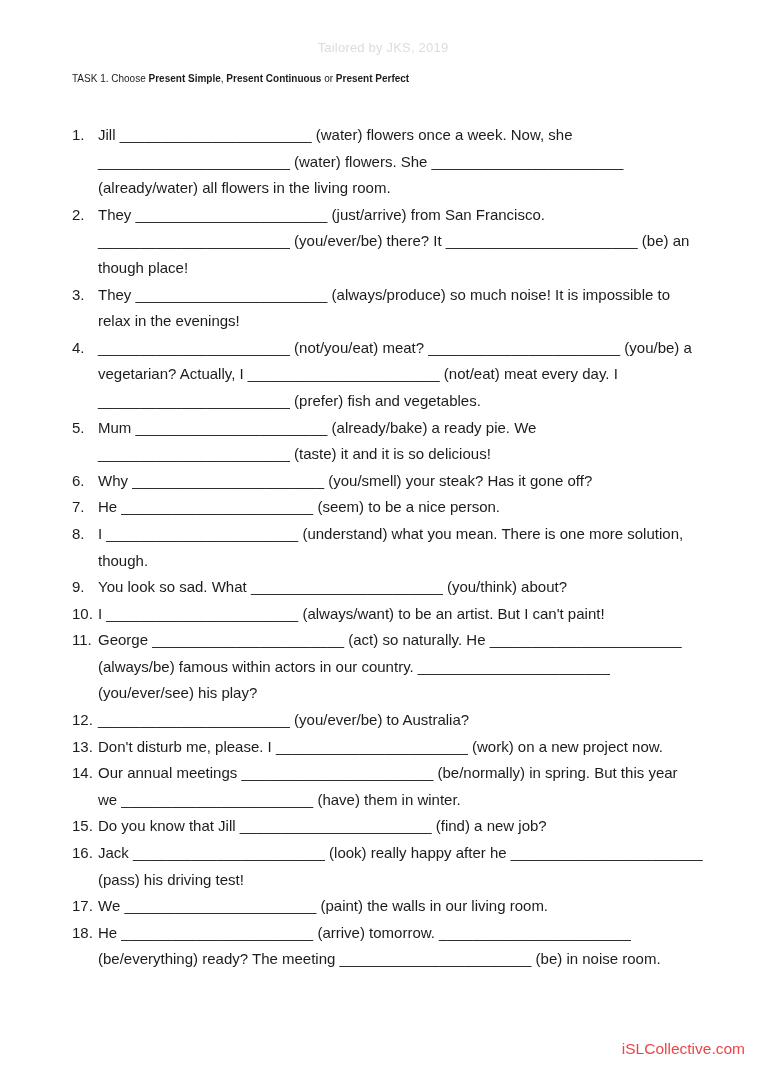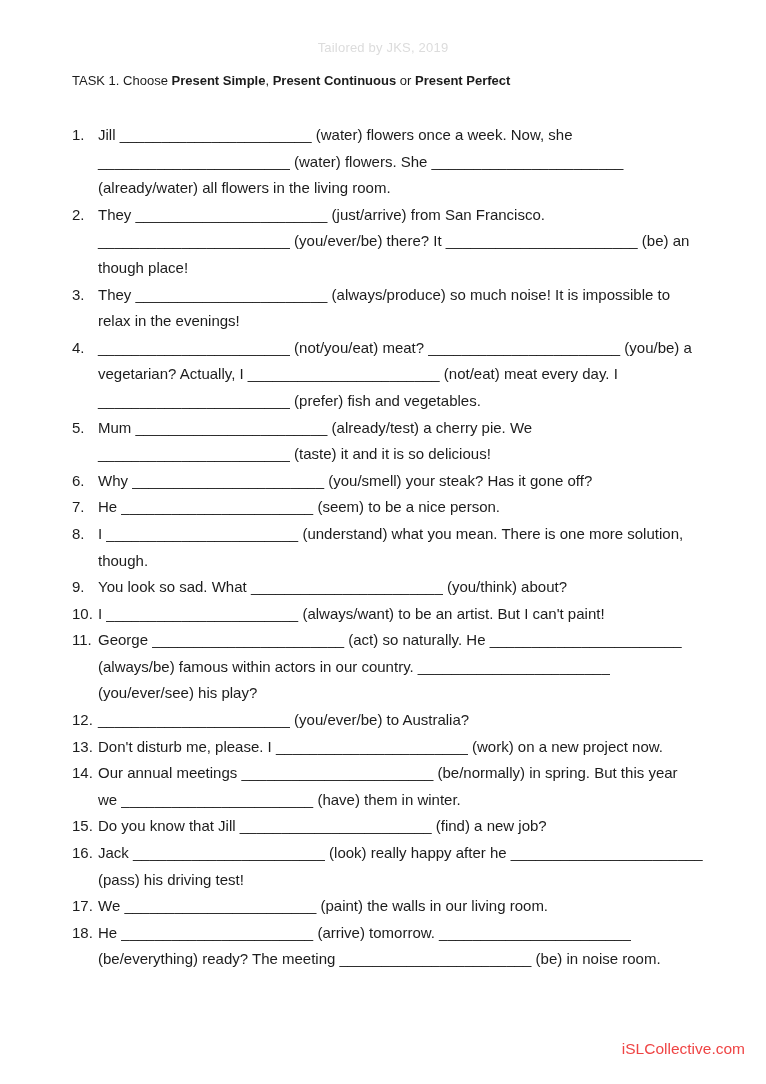--- a/index.html
+++ b/index.html
@@ -23,21 +23,21 @@
     width: 100%;
     text-align: center;
     font-size: 13px;
     color: #dcdcdc;
     letter-spacing: 0.2px;
   }
   .title {
     position: absolute;
     left: 72px;
     top: 73px;
-    font-size: 13px;
+    font-size: 10px;
     white-space: nowrap;
   }
   .title .bold { font-weight: 700; }
   .exercise-list {
     position: absolute;
     left: 72px;
     top: 122px;
     width: 640px;
     font-size: 15px;
     line-height: 26.6px;
@@ -97,21 +97,21 @@
         <span class="num">4.</span>
         <div class="body">
           <div class="line"><span class="blank">_______________________</span><span> (not/you/eat) meat? </span><span class="blank">_______________________</span><span> (you/be) a</span></div>
           <div class="line"><span>vegetarian? Actually, I </span><span class="blank">_______________________</span><span> (not/eat) meat every day. I</span></div>
           <div class="line"><span class="blank">_______________________</span><span> (prefer) fish and vegetables.</span></div>
         </div>
       </div>
       <div class="item">
         <span class="num">5.</span>
         <div class="body">
-          <div class="line"><span>Mum </span><span class="blank">_______________________</span><span> (already/test) a cherry pie. We</span></div>
+          <div class="line"><span>Mum </span><span class="blank">_______________________</span><span> (already/bake) a ready pie. We</span></div>
           <div class="line"><span class="blank">_______________________</span><span> (taste) it and it is so delicious!</span></div>
         </div>
       </div>
       <div class="item">
         <span class="num">6.</span>
         <div class="body">
           <div class="line"><span>Why </span><span class="blank">_______________________</span><span> (you/smell) your steak? Has it gone off?</span></div>
         </div>
       </div>
       <div class="item">

